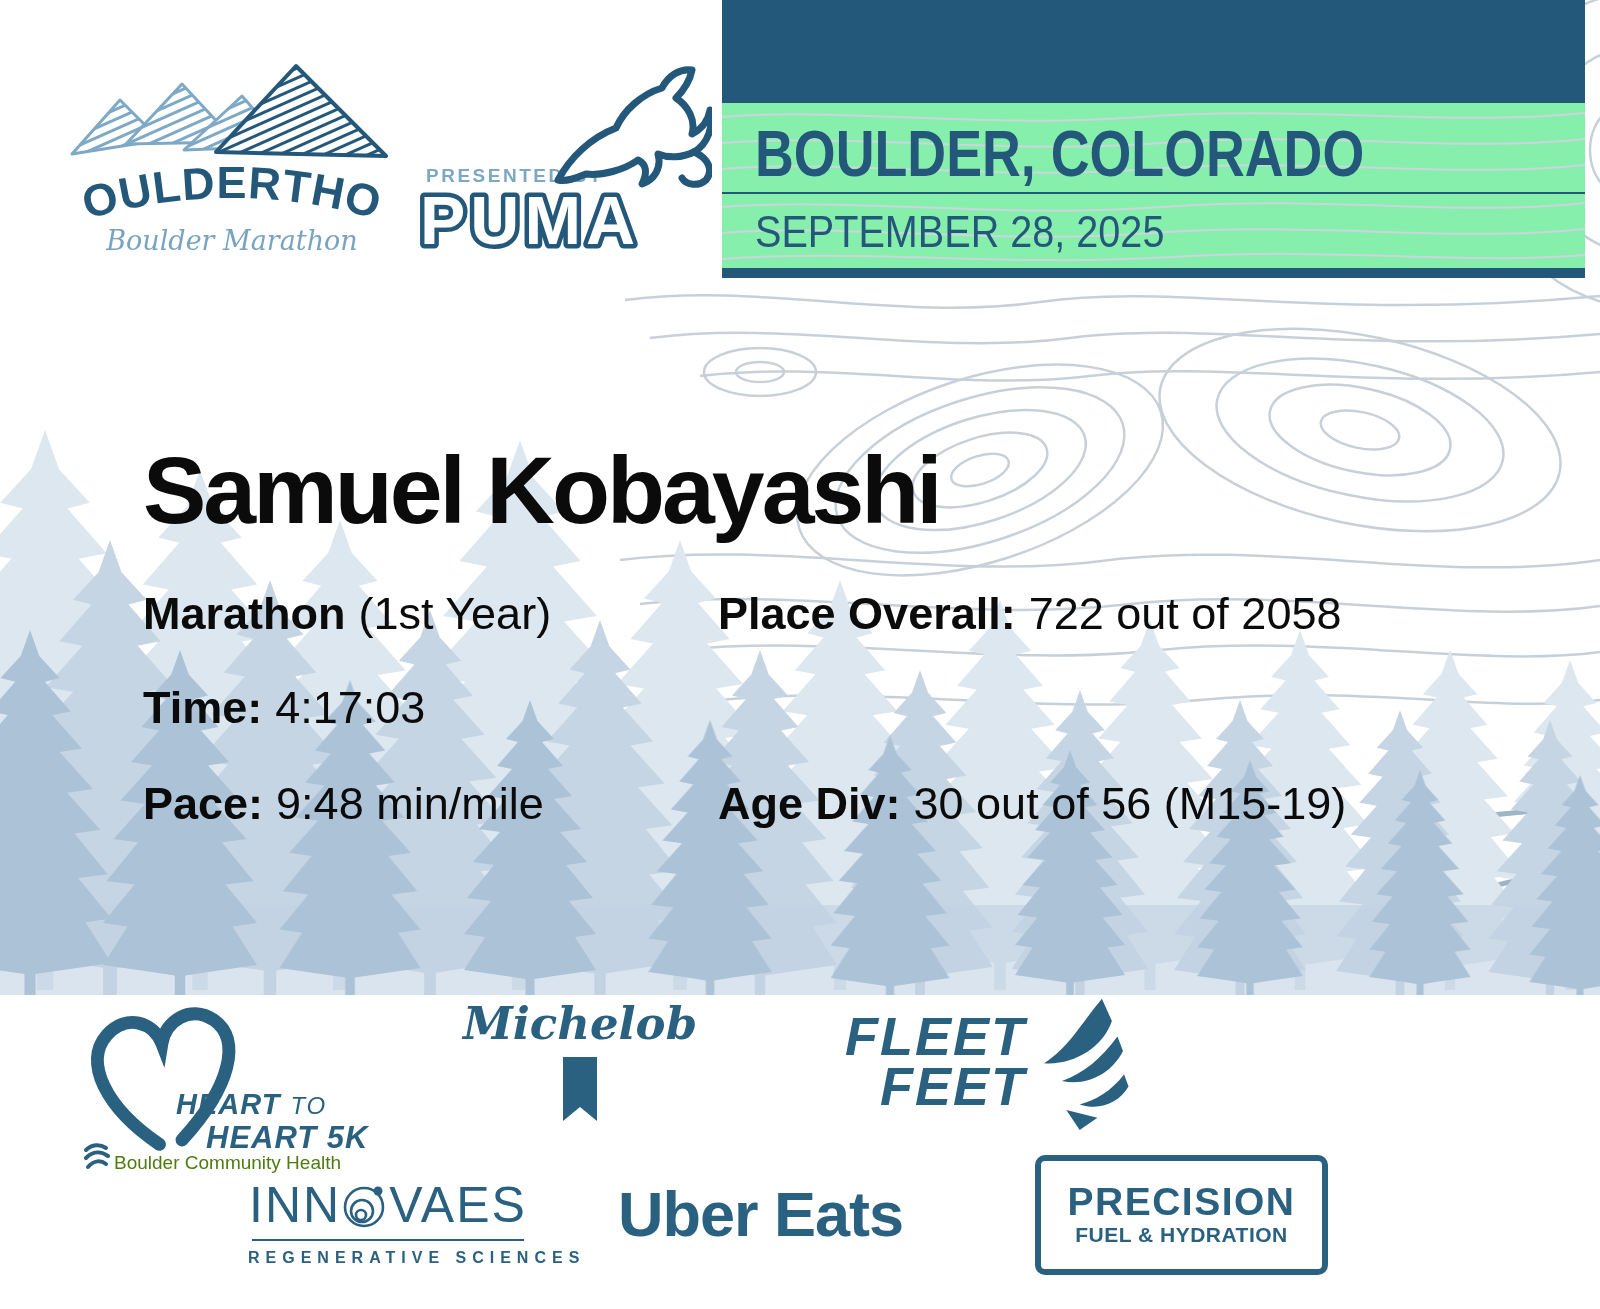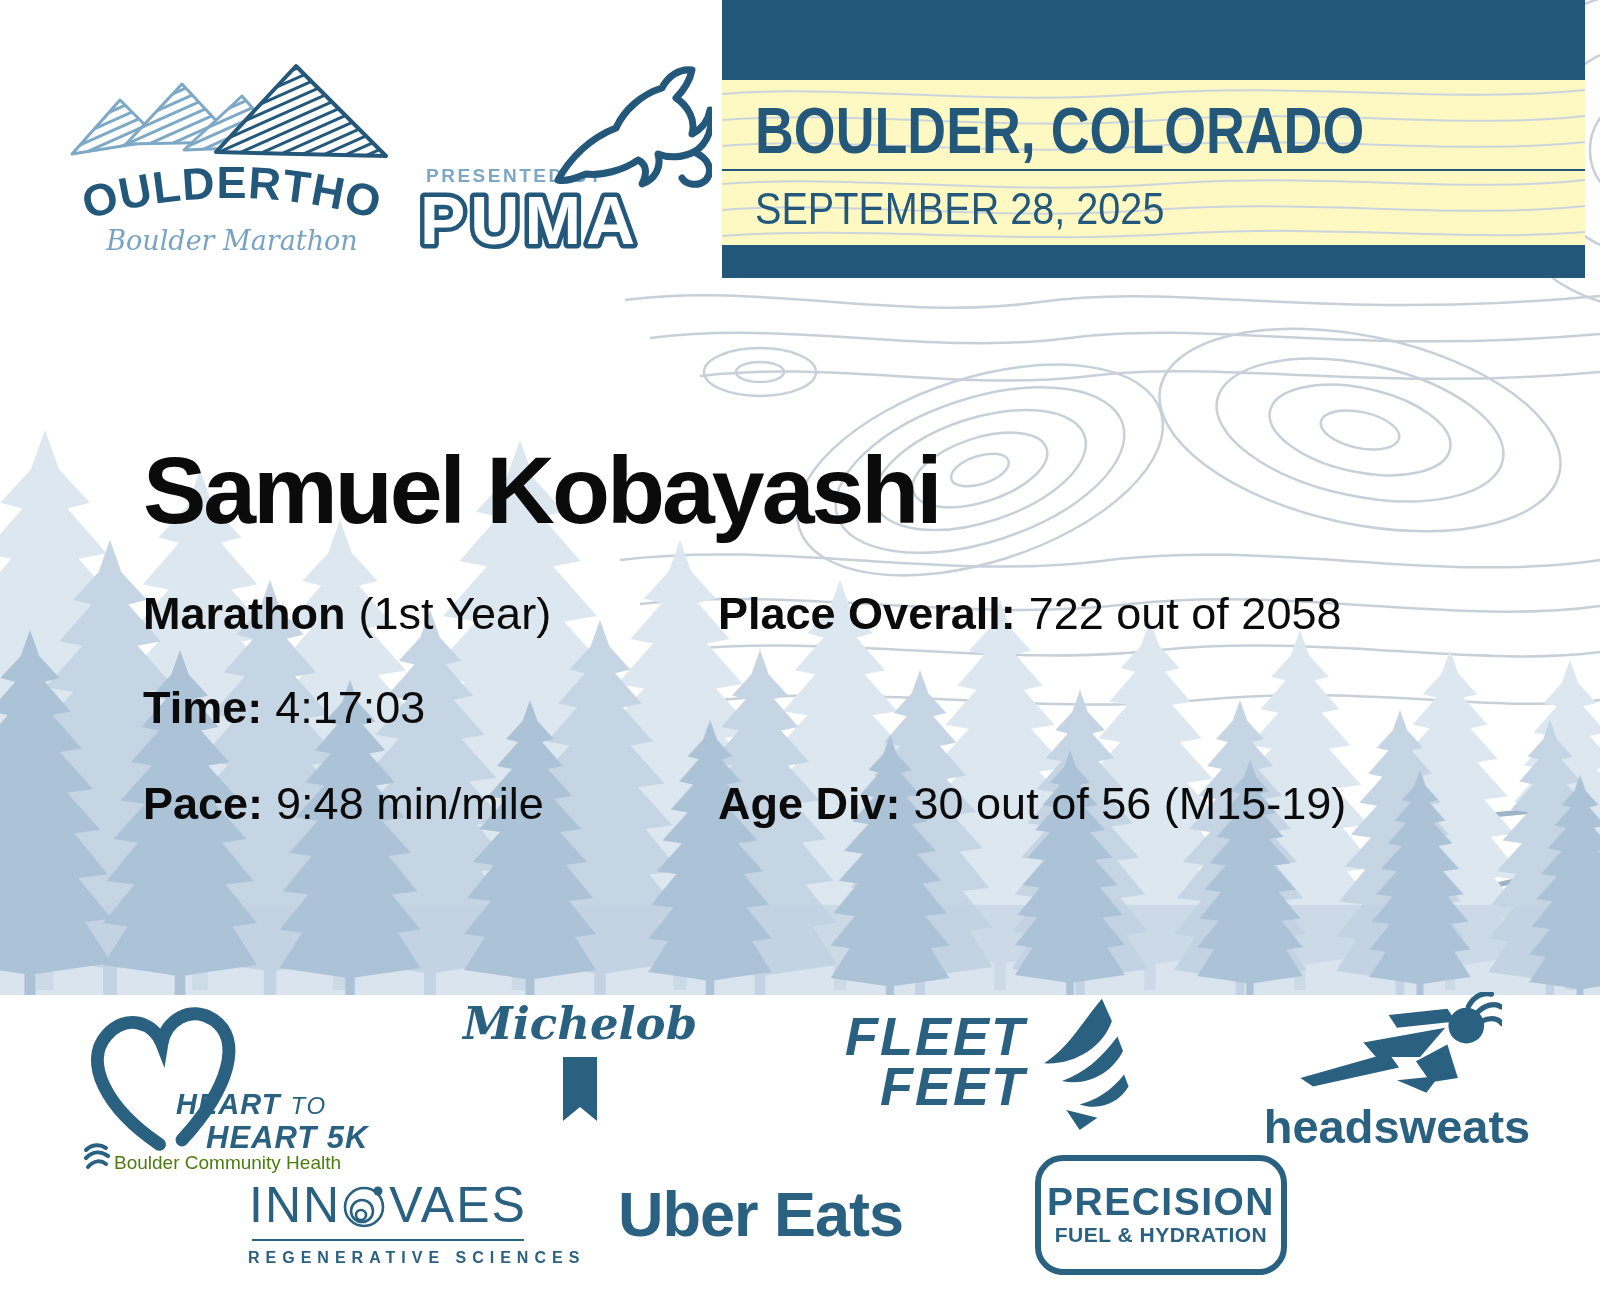--- a/index.html
+++ b/index.html
@@ -5,21 +5,21 @@
   html,body{margin:0;padding:0;background:#ffffff;}
   #poster{position:relative;width:1600px;height:1309px;background:#fff;overflow:hidden;
           font-family:"Liberation Sans",sans-serif;color:#0b0b0b;}
   .abs{position:absolute;}
 
   
   #bg{position:absolute;left:0;top:0;z-index:0;}
 
   
   .banner{left:722px;top:0;width:863px;height:278px;background:#24587a;z-index:2;}
-  .band{position:absolute;left:0;top:80px;width:863px;height:165px;background:#fef9c3;overflow:hidden;}
+  .band{position:absolute;left:0;top:103px;width:863px;height:165px;background:#86efac;overflow:hidden;}
   .band-topo{position:absolute;left:0;top:0;}
   .band-title{position:absolute;left:33px;top:14px;font-size:64px;font-weight:700;color:#24587a;
               transform:scaleX(.84);transform-origin:left top;letter-spacing:0px;white-space:nowrap;}
   .band-divider{position:absolute;left:0;top:89px;width:863px;height:2px;background:#24587a;}
   .band-date{position:absolute;left:33px;top:103px;font-size:45px;font-weight:400;color:#24587a;
              transform:scaleX(.88);transform-origin:left top;white-space:nowrap;}
 
   
   .boulderthon-logo{left:64px;top:52px;z-index:2;}
   .puma-logo{left:412px;top:60px;z-index:2;}
@@ -55,21 +55,21 @@
   .hsw-name{font-size:47px;font-weight:700;letter-spacing:0px;margin-top:-2px;}
 
   .innovaes{left:248px;top:1176px;width:280px;height:100px;text-align:center;}
   .innovaes-word{display:flex;align-items:center;justify-content:center;font-size:50px;font-weight:400;letter-spacing:2px;}
   .innovaes-rule{height:2px;background:#2b6180;margin:5px 4px 8px 4px;}
   .innovaes-sub{font-size:16px;font-weight:700;letter-spacing:6px;white-space:nowrap;}
 
   .uber{left:618px;top:1178px;width:330px;height:80px;}
   .uber-name{font-size:63px;font-weight:700;letter-spacing:-1px;white-space:nowrap;}
 
-  .precision{left:1035px;top:1155px;width:252px;height:120px;border:6px solid #2b6180;border-radius:28px;
+  .precision{left:1035px;top:1155px;width:293px;height:120px;border:6px solid #2b6180;border-radius:10px;
              display:flex;flex-direction:column;align-items:center;justify-content:center;background:#fff;box-sizing:border-box;}
   .precision-l1{font-size:39px;font-weight:700;letter-spacing:1.5px;line-height:1;}
   .precision-l2{font-size:21px;font-weight:700;letter-spacing:.5px;line-height:1.3;}
 </style>
 </head>
 <body>
 
 <div id="poster">
 
   <svg id="bg" width="1600" height="995" viewBox="0 0 1600 995">
@@ -245,38 +245,20 @@
     <svg class="fleet-wing" width="100" height="135" viewBox="0 0 90 120">
       <g fill="#2b6180">
         <path d="M62,0 C42,24 32,44 10,58 C36,60 63,44 71,20 Z"></path>
         <path d="M76,34 C61,54 46,67 26,74 C49,79 71,67 81,47 Z"></path>
         <path d="M82,68 C70,83 57,91 42,95 C60,101 77,94 86,79 Z"></path>
         <path d="M30,100 L58,107 L42,118 Z"></path>
       </g>
     </svg>
   </div>
 
-  <div class="abs sponsor hsw">
-    <svg width="210" height="105" viewBox="0 0 200 100">
-      <g fill="#2b6180">
-        <polygon points="8,82 92,58 102,72 20,90"></polygon>
-        <polygon points="68,48 146,34 122,62 80,62"></polygon>
-        <polygon points="92,22 148,16 156,28 100,34"></polygon>
-        <polygon points="118,66 148,50 158,82 132,86"></polygon>
-        <polygon points="100,84 128,96 140,80"></polygon>
-        <circle cx="166" cy="32" r="17"></circle>
-      </g>
-      <g fill="none" stroke="#2b6180" stroke-width="5" stroke-linecap="round">
-        <path d="M168,14 C173,4 182,0 190,2"></path>
-        <path d="M176,20 C184,12 193,10 199,14"></path>
-        <path d="M180,28 C189,24 196,25 200,30"></path>
-      </g>
-    </svg>
-    <div class="hsw-name">headsweats</div>
-  </div>
 
   <div class="abs sponsor uber">
     <div class="uber-name">Uber Eats</div>
   </div>
 
   <div class="abs sponsor innovaes">
     <div class="innovaes-word">
       <span>INN</span>
       <svg width="46" height="48" viewBox="0 0 46 48" style="margin:0 1px;">
         <g fill="none" stroke="#2b6180" stroke-width="2.6">

